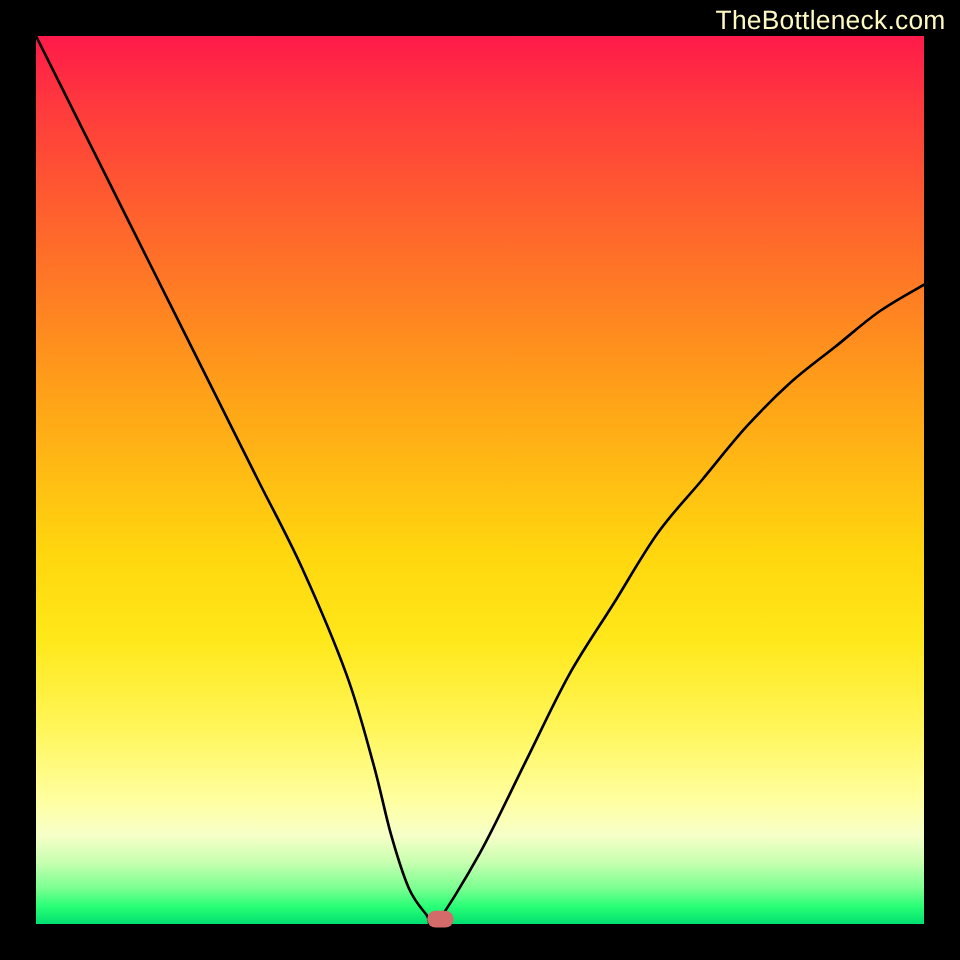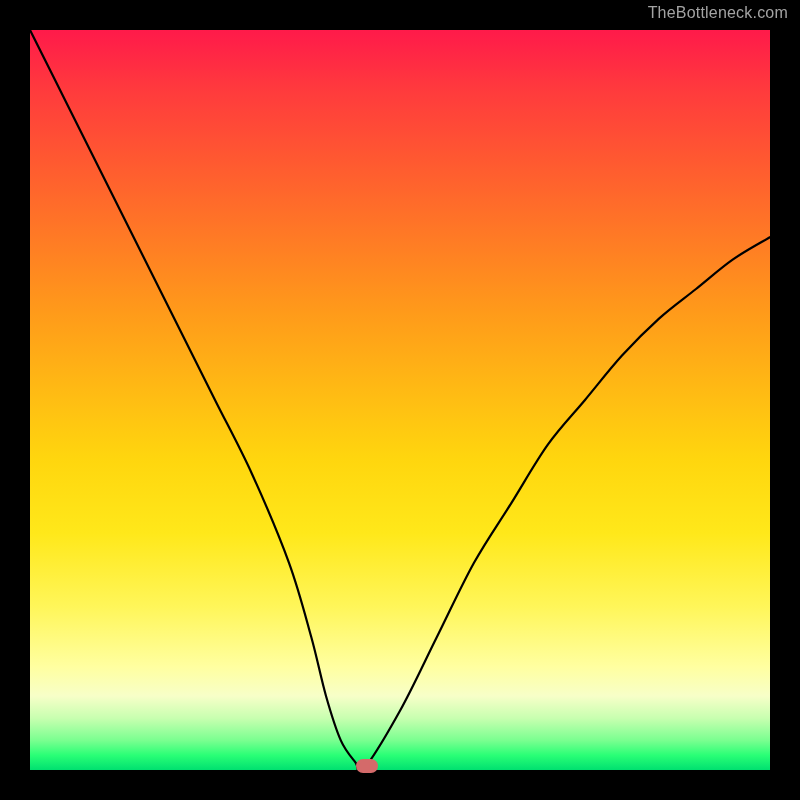--- a/index.html
+++ b/index.html
@@ -56,22 +56,22 @@
     width: 22px;
     height: 14px;
     background: #d46a6a;
     border-radius: 8px;
     transform: translate(-50%, -50%);
   }
   .watermark {
     position: absolute;
     right: 12px;
     top: 4px;
-    color: #a3a3a3;
-    font-size: 16px;
+    color: #fef9c3;
+    font-size: 22px;
     letter-spacing: 0.2px;
     font-weight: 500;
     text-align: right;
   }
 </style>
 </head>
 <body>
 
 <div class="frame">
 

